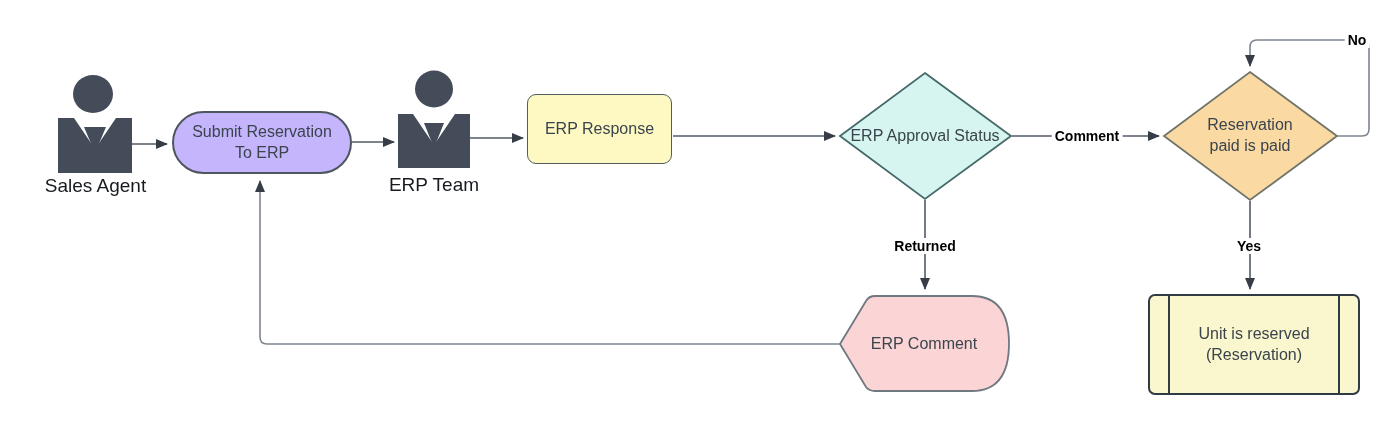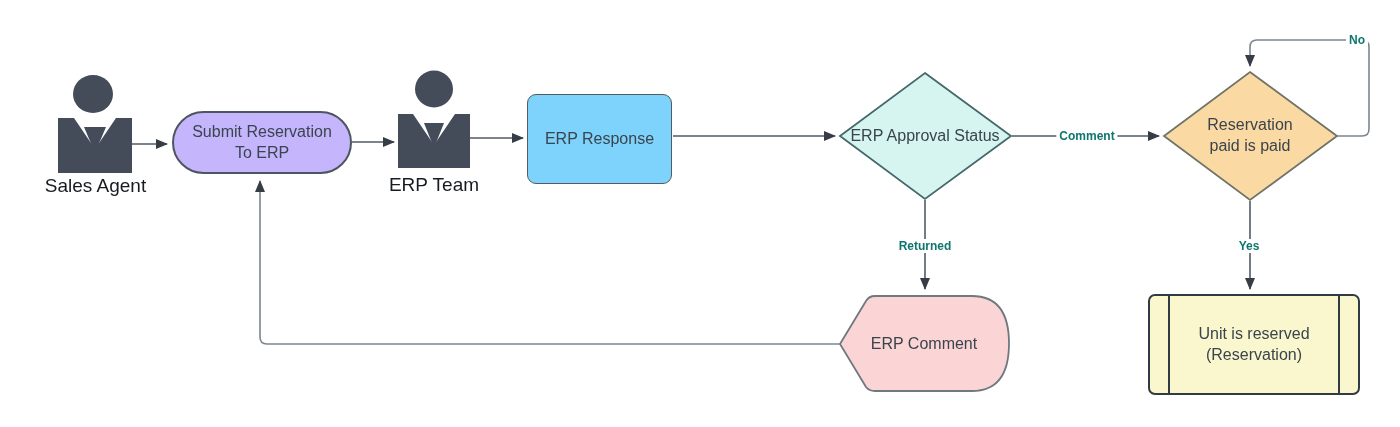--- a/index.html
+++ b/index.html
@@ -16,21 +16,21 @@
   .proc{border-radius:9px;border:1.5px solid #535d61;}
   .predef{border-radius:7px;border:2.5px solid #313b43;padding:0 32px;}
   .predef .bar{position:absolute;top:0;bottom:0;width:2px;background:#313b43;}
   .predef .bar.left{left:18px;}
   .predef .bar.right{right:18px;}
   .shape-label{position:absolute;display:flex;align-items:center;justify-content:center;
     text-align:center;color:#3a444c;font-size:16px;line-height:1.3;}
   .actor-label{position:absolute;text-align:center;color:#171b20;font-size:19px;font-weight:500;}
   .edge-label{
     position:absolute;transform:translate(-50%,-50%);background:#ffffff;
-    color:#0f766e;font-size:12px;font-weight:700;padding:0 3px;white-space:nowrap;
+    color:#000000;font-size:14px;font-weight:700;padding:0 3px;white-space:nowrap;
   }
   .edge{fill:none;stroke-width:1.6px;}
   .shape-outline{stroke-width:1.8px;}
 </style>
 </head>
 <body>
 
 <div class="stage">
 
   <svg class="layer" width="1400" height="427" viewBox="0 0 1400 427">
@@ -68,21 +68,21 @@
 
     <path d="M1337,136 H1362 Q1369,136 1369,129 V47 Q1369,40 1362,40 H1257 Q1250,40 1250,47 V66" class="edge" marker-end="url(#arrowhead)" stroke="#7e8590"></path>
 
     <path d="M840,344 H267 Q260,344 260,337 V181" class="edge" marker-end="url(#arrowhead)" stroke="#7e8590"></path>
   </svg>
 
   <div class="node pill" style="left: 172px; top: 111px; width: 180px; height: 63px; background-color: #c4b5fd; border-color: rgb(77, 86, 94);">
     <span>Submit Reservation To ERP</span>
   </div>
 
-  <div class="node proc" style="left: 527px; top: 94px; width: 145px; height: 90px; background-color: #7dd3fc; border-color: rgb(83, 93, 97); text-align: center;">
+  <div class="node proc" style="left: 527px; top: 94px; width: 145px; height: 70px; background-color: #fef9c3; border-color: rgb(83, 93, 97); text-align: center;">
     <span>ERP Response</span>
   </div>
 
   <div class="node predef" style="left: 1148px; top: 294px; width: 212px; height: 101px; background-color: rgb(250, 247, 206); border-color: rgb(49, 59, 67);">
     <div class="bar left" style="background-color: rgb(49, 59, 67);"></div>
     <div class="bar right" style="background-color: rgb(49, 59, 67);"></div>
     <span>Unit is reserved (Reservation)</span>
   </div>
 
   <div class="shape-label" style="left:850px;top:106px;width:150px;height:60px;">ERP Approval Status</div>

